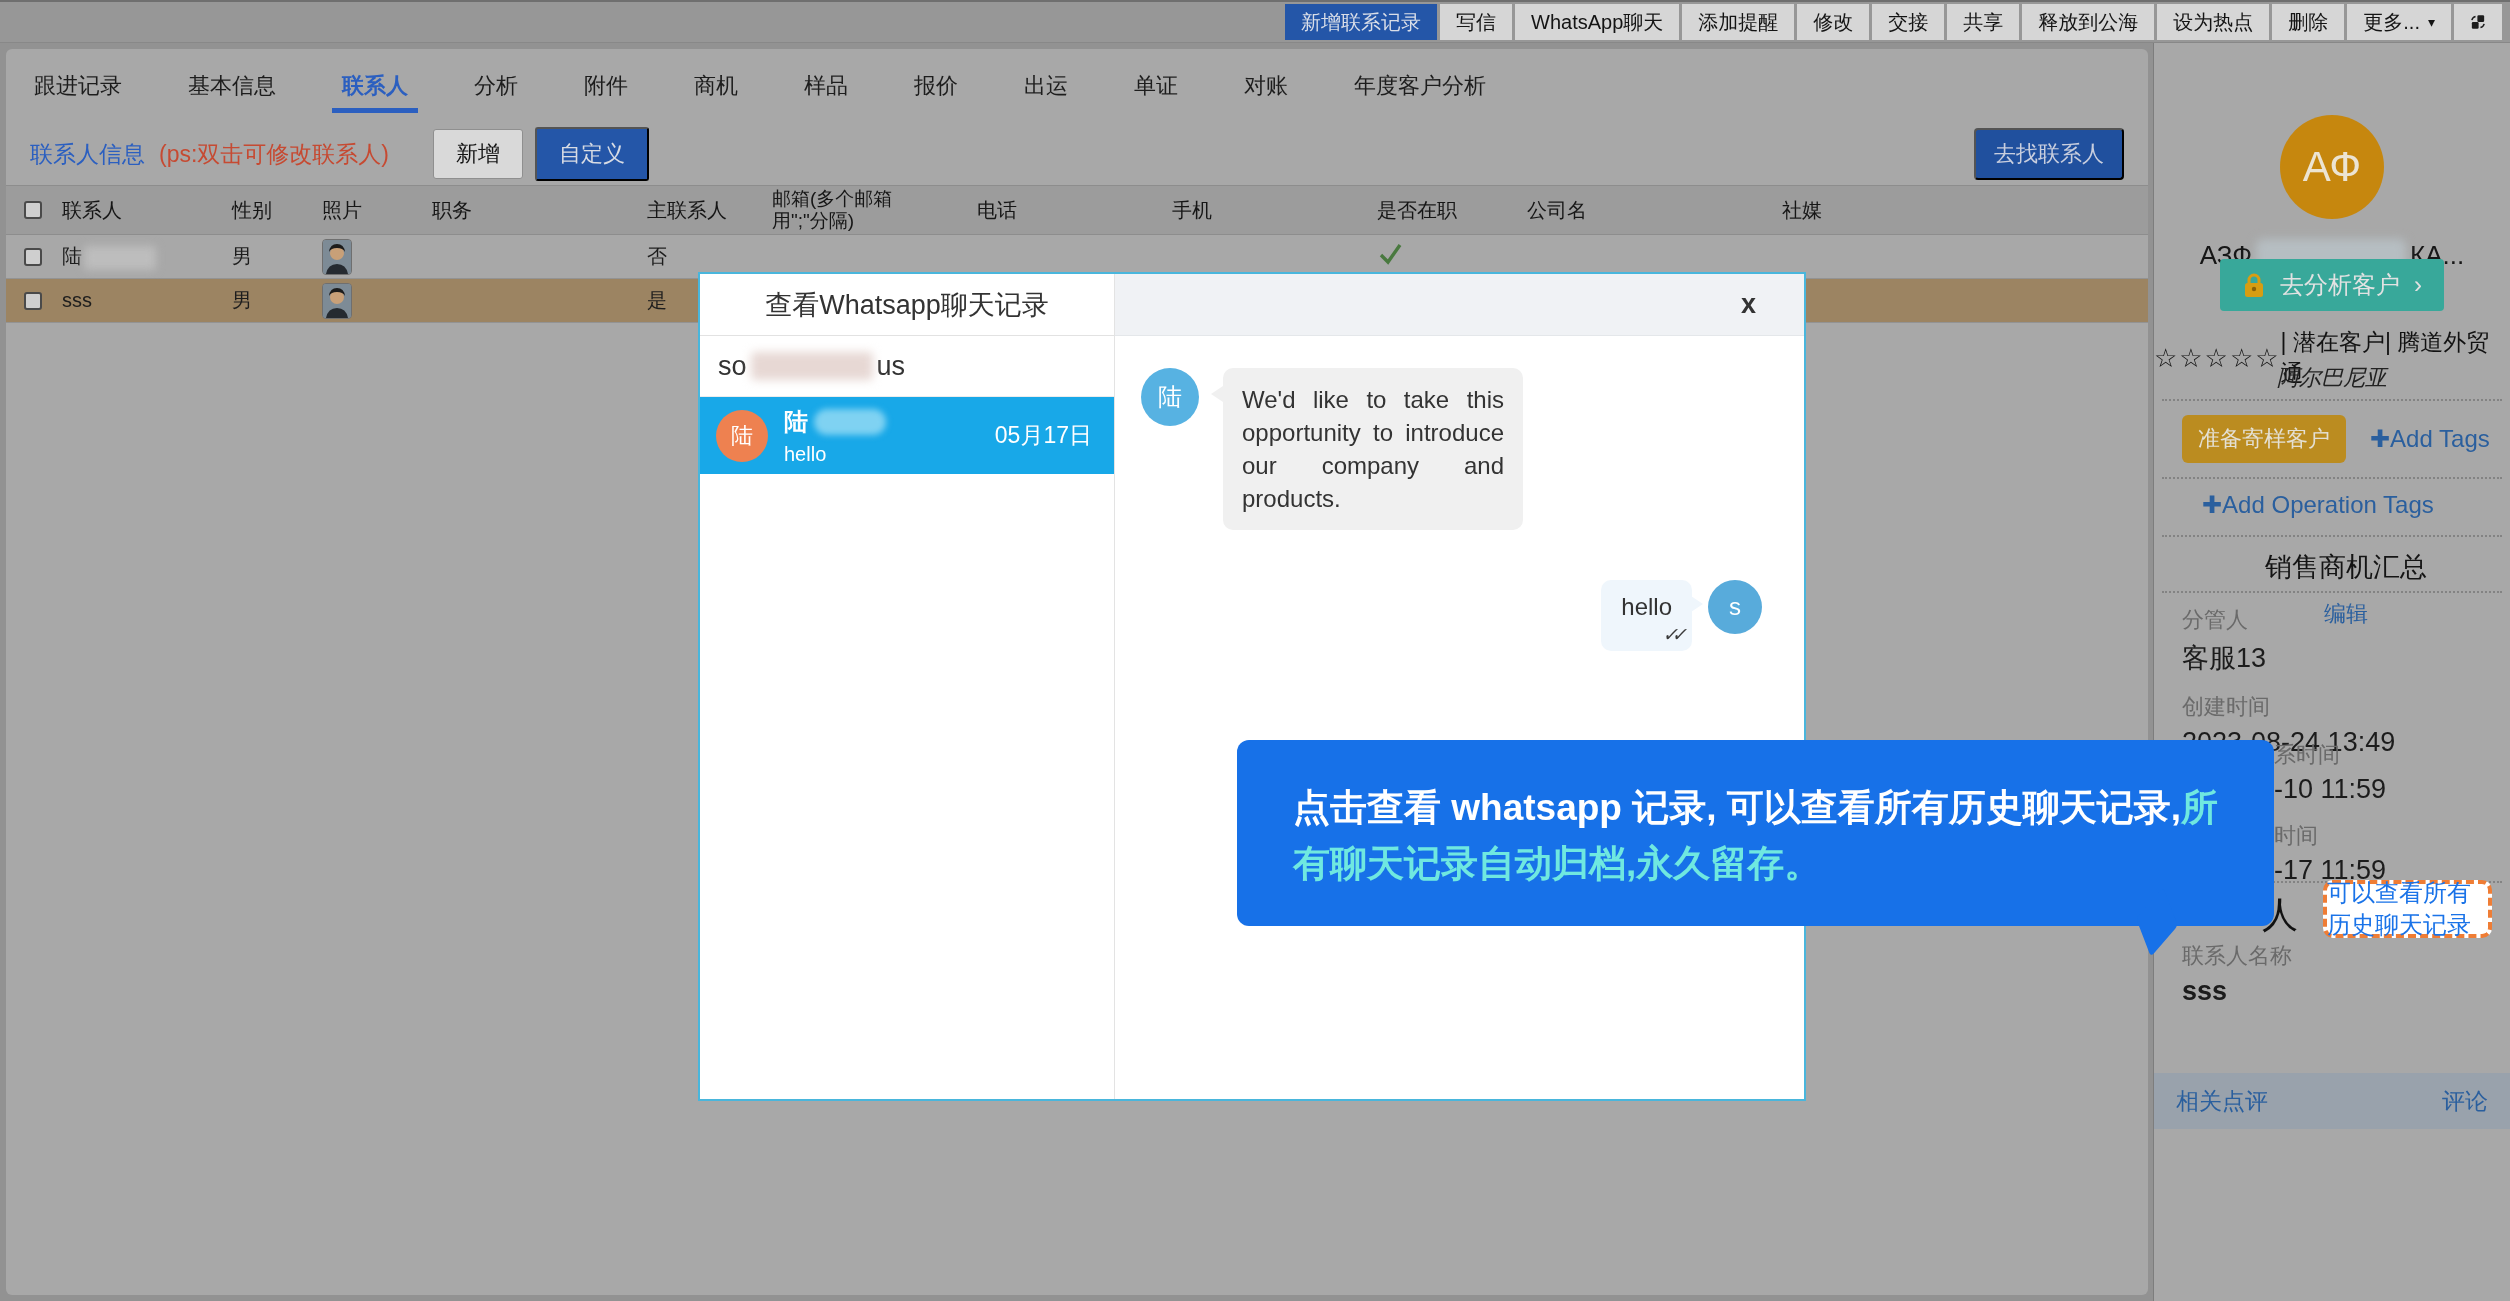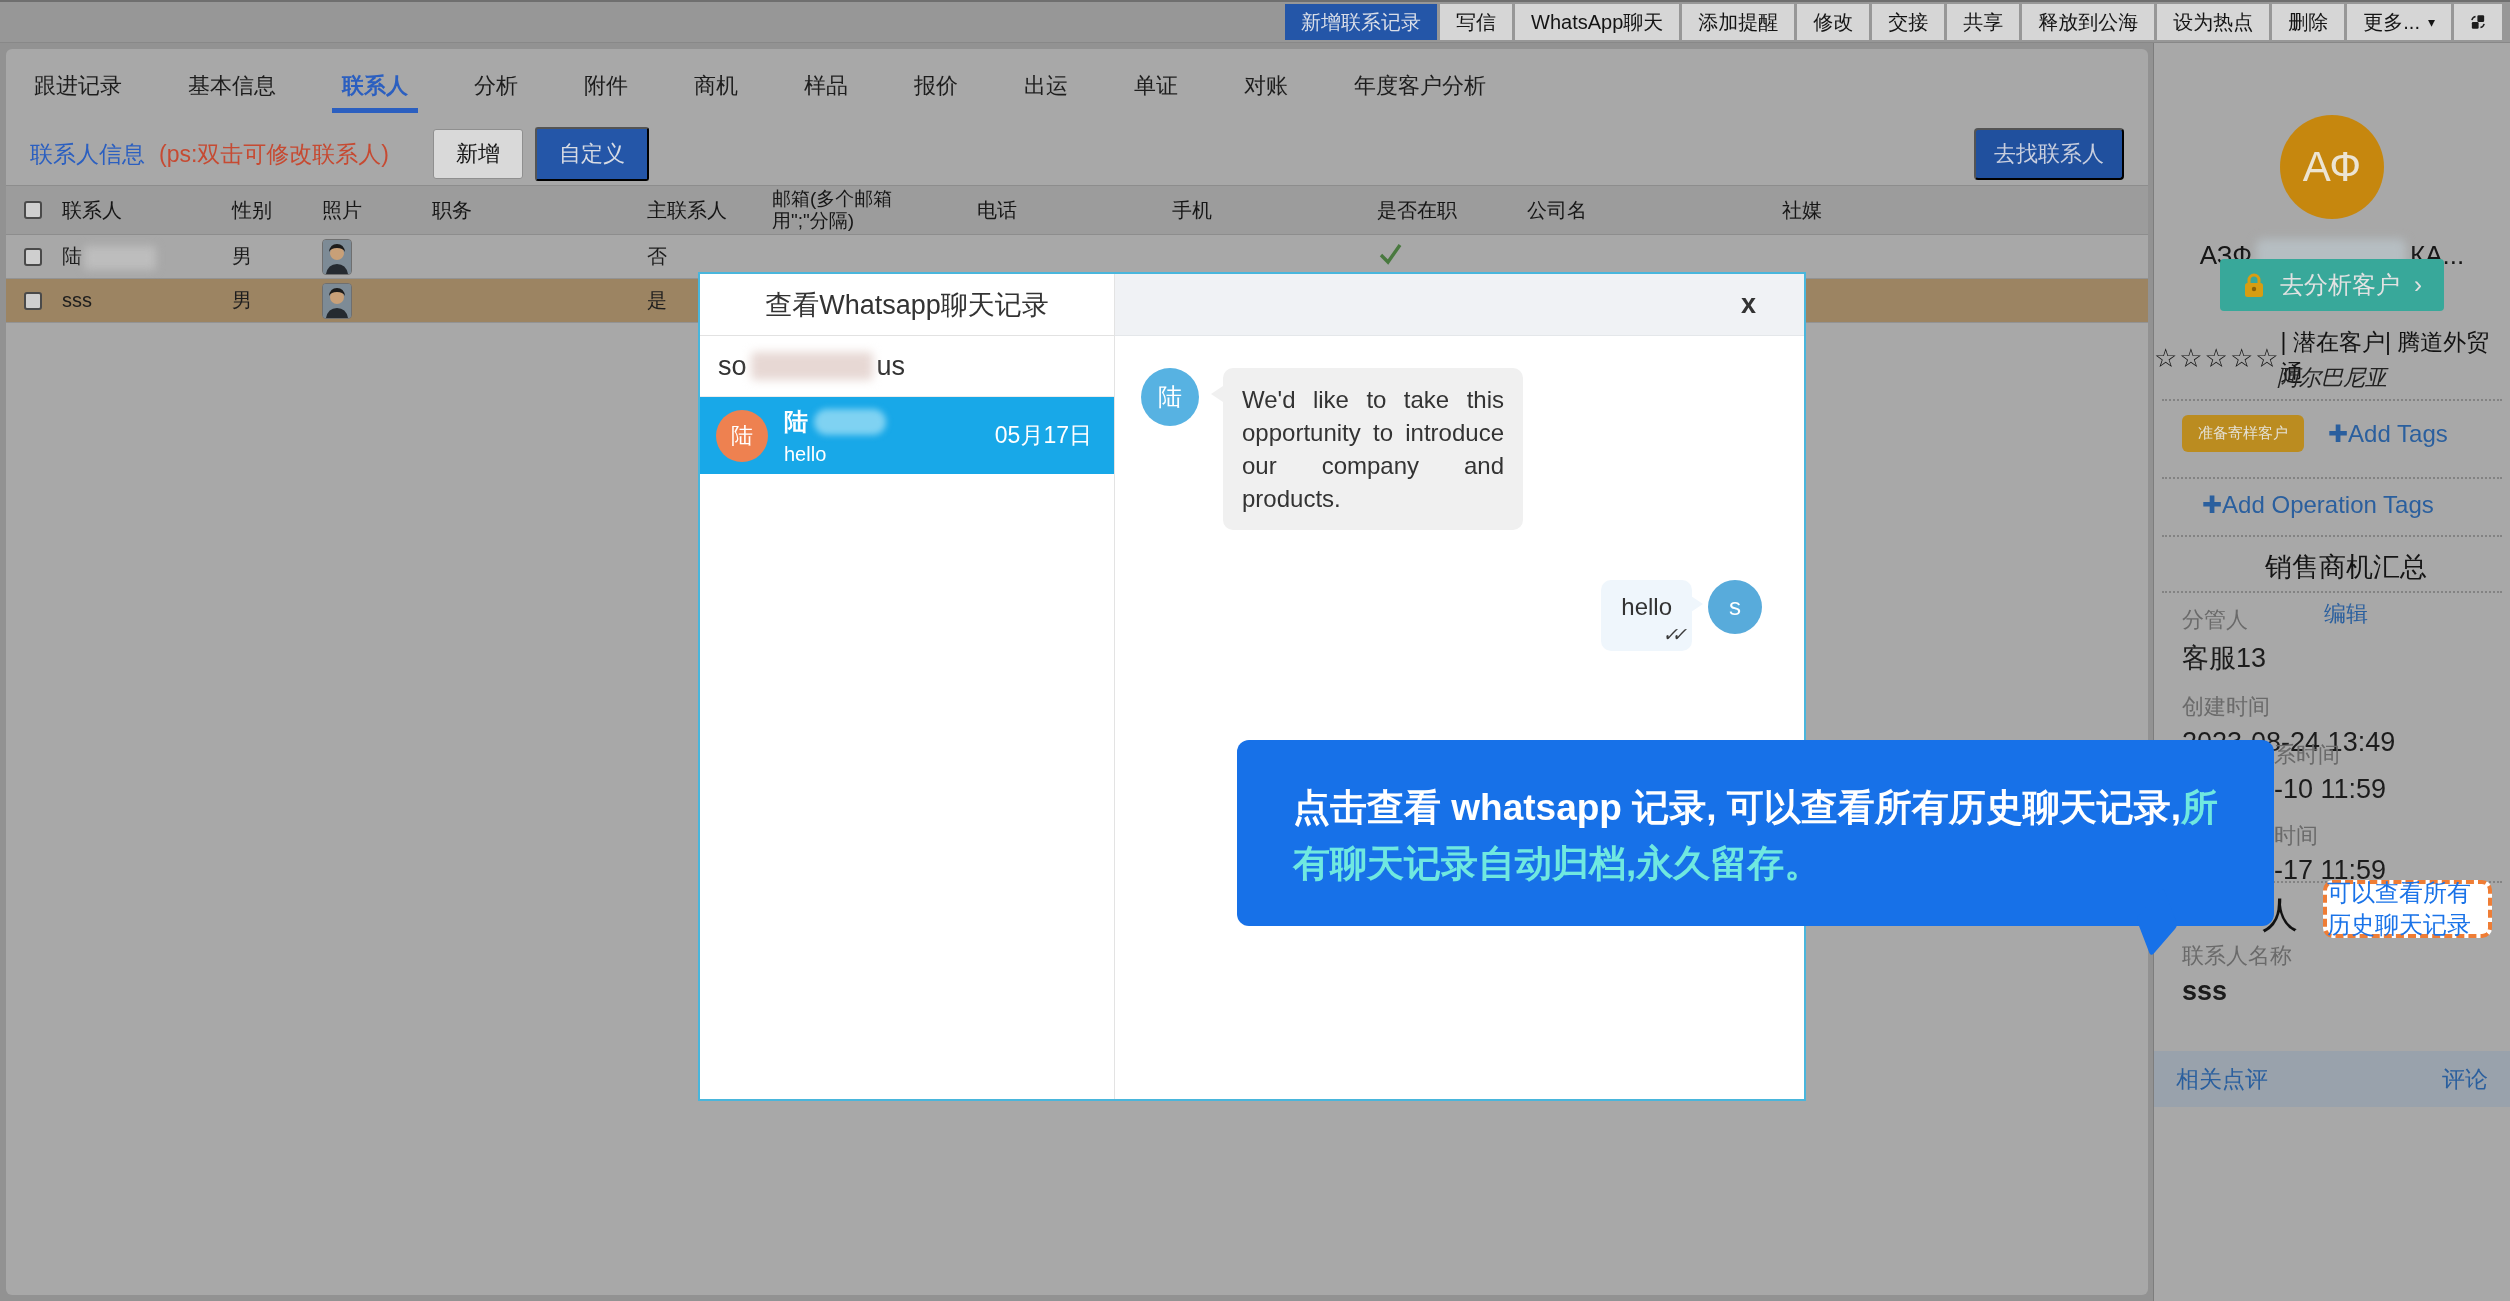--- a/index.html
+++ b/index.html
@@ -54,29 +54,29 @@
   .sb-avatar { width:104px; height:104px; border-radius:50%; background:#c6870e; color:#ece4d2;
                font-size:42px; display:flex; align-items:center; justify-content:center; }
   .sb-name { font-size:26px; color:#161616; gap:4px; }
   .blur-name { display:inline-block; width:150px; height:32px; background:#b6bec2; filter:blur(5px); border-radius:6px; }
   .btn-analyze { background:#38a89a; color:#e2e2e2; font-size:24px; padding:10px 22px; border-radius:4px;
                  display:flex; align-items:center; gap:14px; cursor:pointer; }
   .sb-stars { font-size:23px; color:#121212; }
   .sb-stars .stars { font-size:26px; letter-spacing:2px; }
   .sb-country { font-size:22px; color:#222;font-style:italic; }
   .sb-divider { border-top:2px dotted #838383; position:absolute; left:8px; right:8px; }
-  .tag-amber { background:#bb8c20; color:#e4e0d4; font-size:15px; padding:9px 16px; border-radius:6px; cursor:pointer; }
+  .tag-amber { background:#bb8c20; color:#e4e0d4; font-size:22px; padding:9px 16px; border-radius:6px; cursor:pointer; }
   .sb-link { color:#2a5f9e; font-size:24px; cursor:pointer; white-space:nowrap; }
   .sb-h { font-size:27px; color:#141414; }
   .sb-label { font-size:22px; color:#6a6a6a; }
   .sb-value { font-size:27px; color:#1c1c1c; margin-top:5px; }
   .sb-frag-label { font-size:22px; color:#6a6a6a; }
   .sb-frag-value { font-size:27px; color:#1c1c1c; margin-top:4px; }
   .sb-section-frag { font-size:36px; color:#111; }
-  .review-bar { position:absolute; left:0; right:0; top:1008px; height:56px; background:#99a2ac;
+  .review-bar { position:absolute; left:0; right:0; top:1030px; height:56px; background:#99a2ac;
                 display:flex; align-items:center; justify-content:space-between; padding:0 22px; }
   .review-bar span { color:#2a5f9e; font-size:23px; cursor:pointer; }
 
   
   .modal { position:absolute; left:698px; top:272px; width:1108px; height:829px; background:#fff;
            border:2px solid #49b6dc; z-index:10; display:flex; }
   .m-left { width:415px; border-right:1px solid #e3e3e3; display:flex; flex-direction:column; }
   .m-title { height:62px; display:flex; align-items:center; justify-content:center; font-size:27px;
              color:#333; border-bottom:1px solid #e2e2e2; background:#fff; }
   .m-search { height:61px; display:flex; align-items:center; padding:0 18px; font-size:27px; color:#333;

